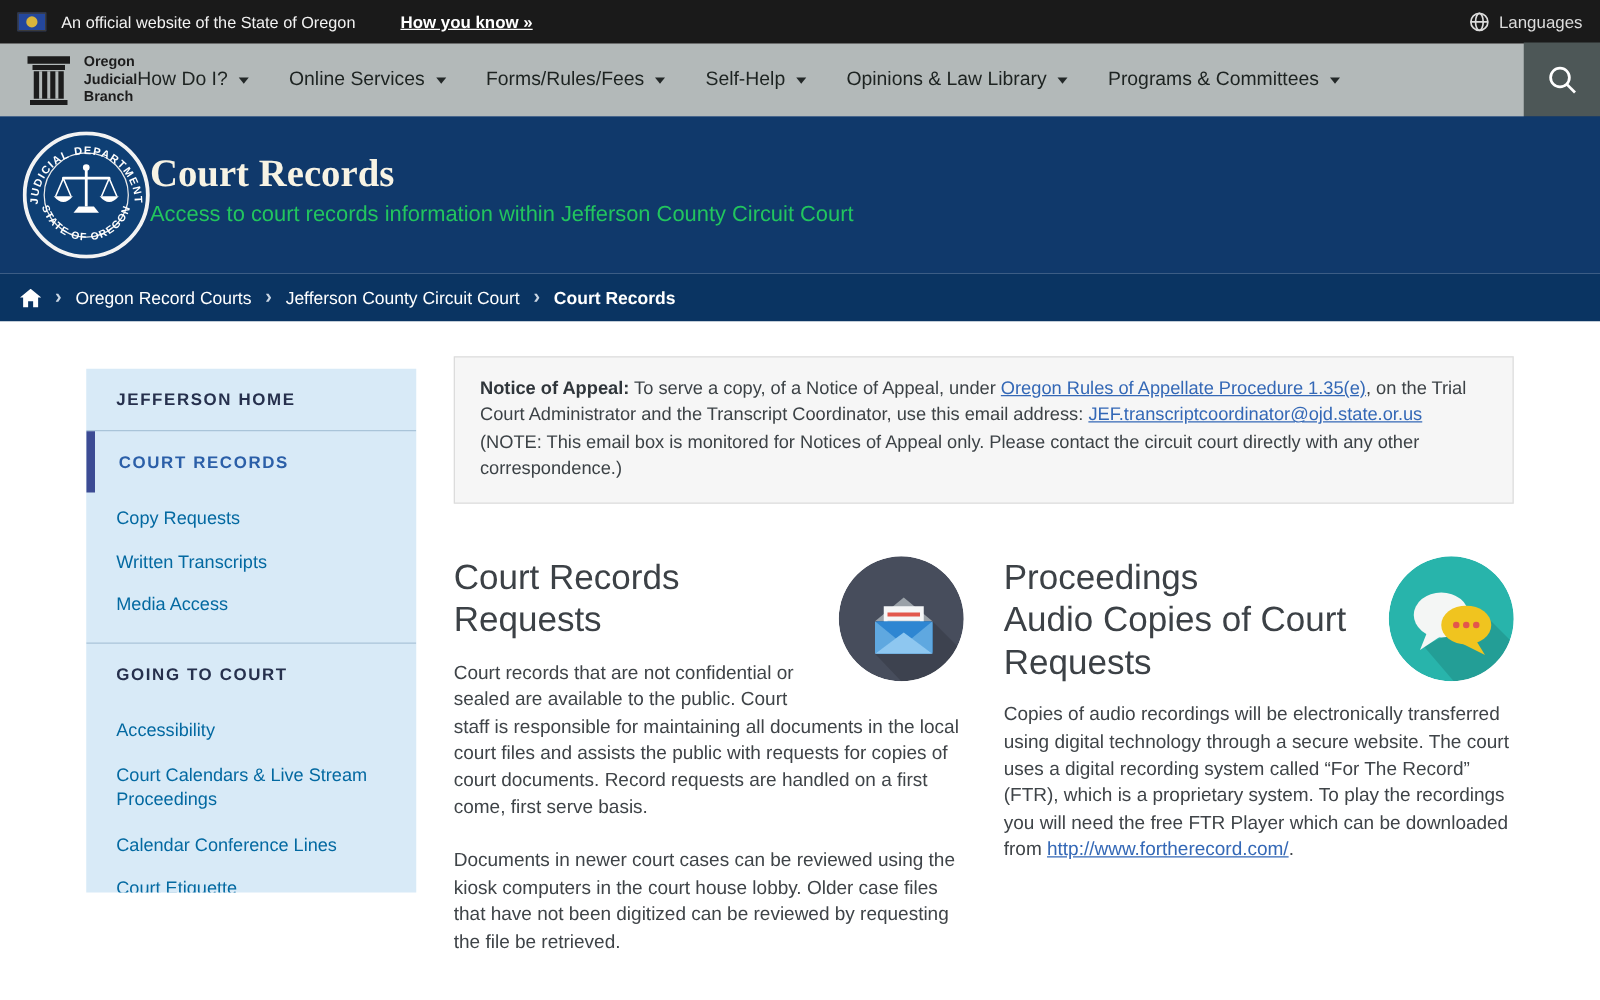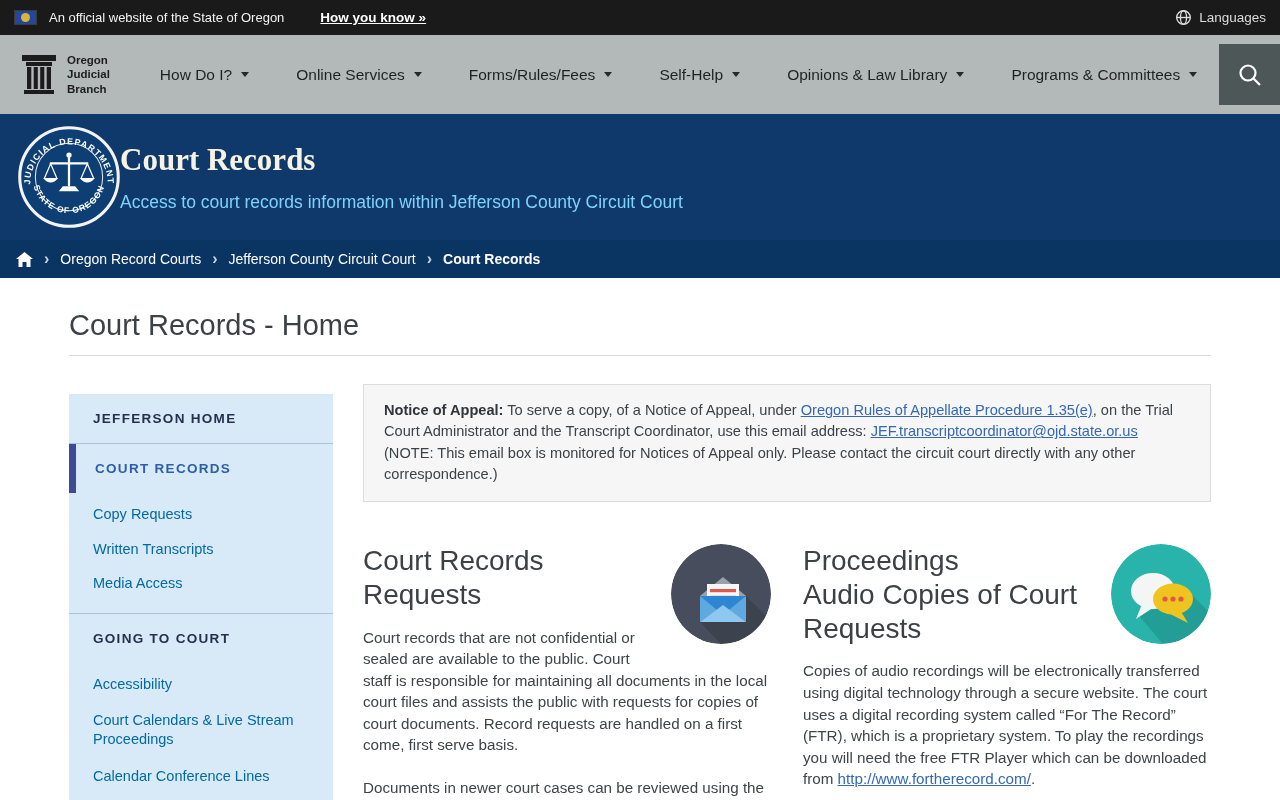--- a/index.html
+++ b/index.html
@@ -8,34 +8,34 @@
 
   
   .topbar { height:35px; background:#1a1a1a; display:flex; align-items:center; padding:0 14px; }
   .flag { width:23px; height:15px; background:#24479c; border:1px solid #3b3b3b; display:flex; align-items:center; justify-content:center; }
   .flag-emblem { width:9px; height:9px; background:#d9b53c; border-radius:50%; }
   .official-text { color:#f2f2f2; font-size:13px; margin-left:12px; }
   .how-know { color:#ffffff; font-size:13.5px; font-weight:700; text-decoration:underline; margin-left:36px; cursor:pointer; }
   .lang { margin-left:auto; display:flex; align-items:center; gap:7px; color:#dcdcdc; font-size:13.5px; cursor:pointer; }
 
   
-  .navbar { height:79px; background:#b3b9b9; display:flex; align-items:center; padding-left:20px; }
+  .navbar { height:58px; background:#b3b9b9; display:flex; align-items:center; padding-left:20px; }
   .logo { display:flex; align-items:center; gap:9px; cursor:pointer; }
   .logo-text { font-size:11.5px; font-weight:700; color:#1d1d1d; line-height:1.22; }
-  .menu { display:flex; margin-left:50px; gap:47px; }
+  .menu { display:flex; gap:32px; }
   .menu-item { font-size:15.5px; color:#1d2321; cursor:pointer; white-space:nowrap; display:flex; align-items:center; }
   .caret { display:inline-block; width:0; height:0; border-left:4.5px solid transparent; border-right:4.5px solid transparent; border-top:5.5px solid #232828; margin-left:9px; }
   .search-btn { margin-left:auto; width:61px; height:61px; background:#4d5757; display:flex; align-items:center; justify-content:center; cursor:pointer; }
 
   
   .hero { height:126px; background:#10396b; position:relative; }
   .seal { position:absolute; left:18px; top:12px; }
   .hero-text { padding-left:120px; padding-top:28px; }
   .hero-title { font-family:"Liberation Serif","DejaVu Serif",serif; font-weight:700; font-size:31px; color:#f7f3e4; }
-  .hero-sub { margin-top:14px; font-size:17.5px; color:#7dd3fc; }
+  .hero-sub { margin-top:4px; font-size:17.5px; color:#22c55e; }
 
   
   .crumbbar { height:38px; background:#0a3462; display:flex; align-items:center; padding:0 16px; gap:11px; }
   .crumb { color:#ffffff; font-size:14px; cursor:pointer; }
   .crumb.current { font-weight:700; cursor:default; }
   .crumb-sep { color:#c9d5e3; font-size:16px; font-weight:700; line-height:1; }
   .home-ico { display:flex; align-items:center; cursor:pointer; }
 
   
   .content { padding:0 69px; }
@@ -191,23 +191,20 @@
   </span>
   <span class="crumb-sep">›</span>
   <span class="crumb">Oregon Record Courts</span>
   <span class="crumb-sep">›</span>
   <span class="crumb">Jefferson County Circuit Court</span>
   <span class="crumb-sep">›</span>
   <span class="crumb current">Court Records</span>
 </div>
 
 <div class="content">
-  <div class="page-head">
-    <h1>Court Records - Home</h1>
-  </div>
 
   <div class="content-row">
 
     <aside class="sidebar">
       <div class="side-sec">
         <div class="side-header">JEFFERSON HOME</div>
       </div>
       <div class="side-sec">
         <div class="side-header active">COURT RECORDS</div>
         <div class="side-items">

